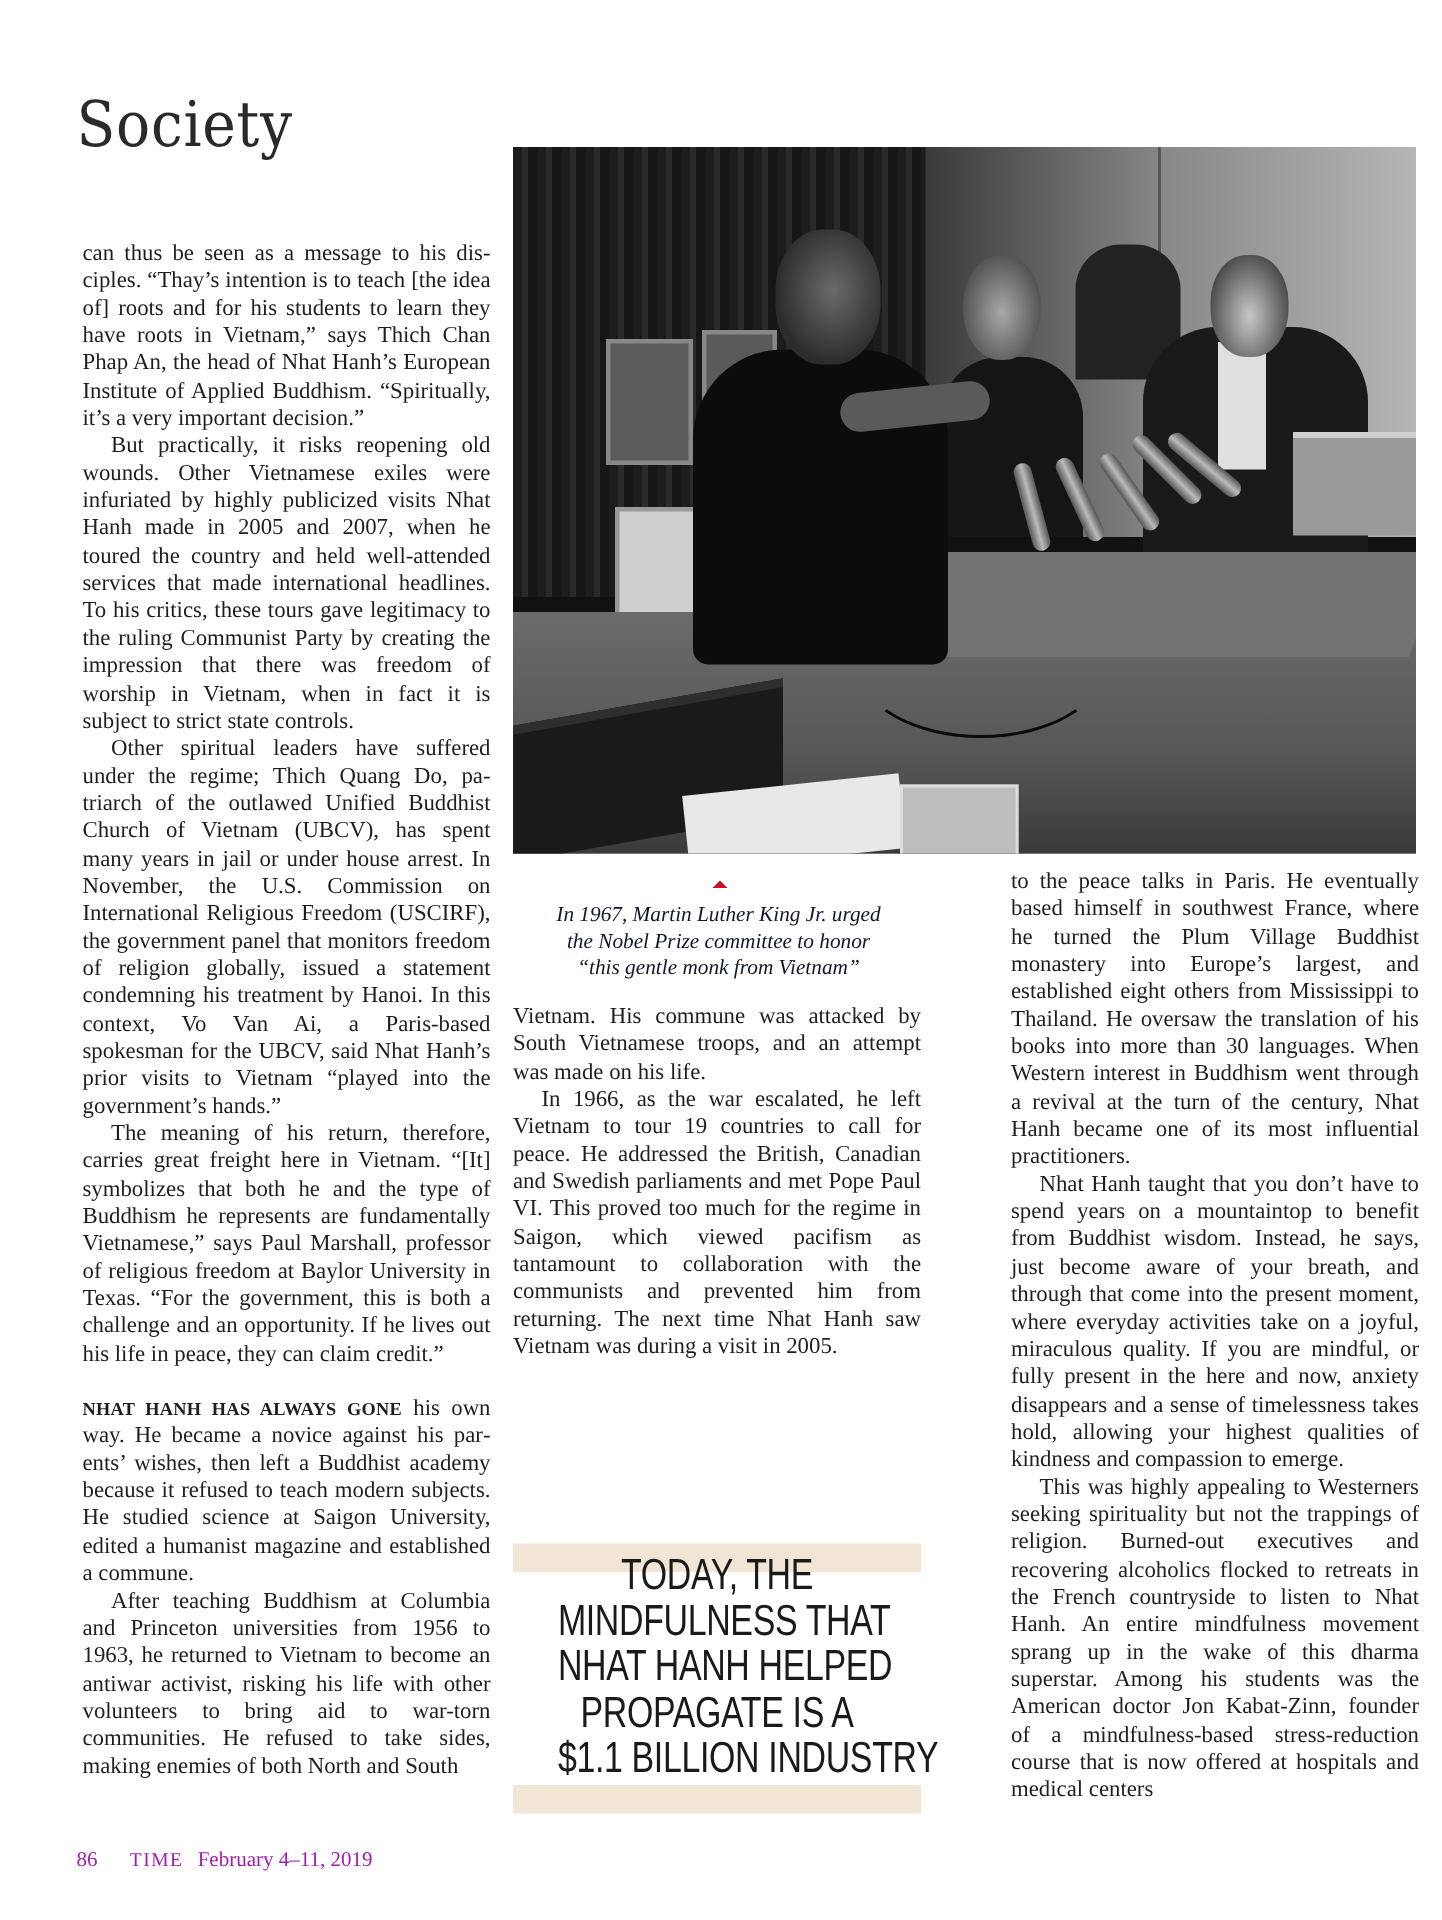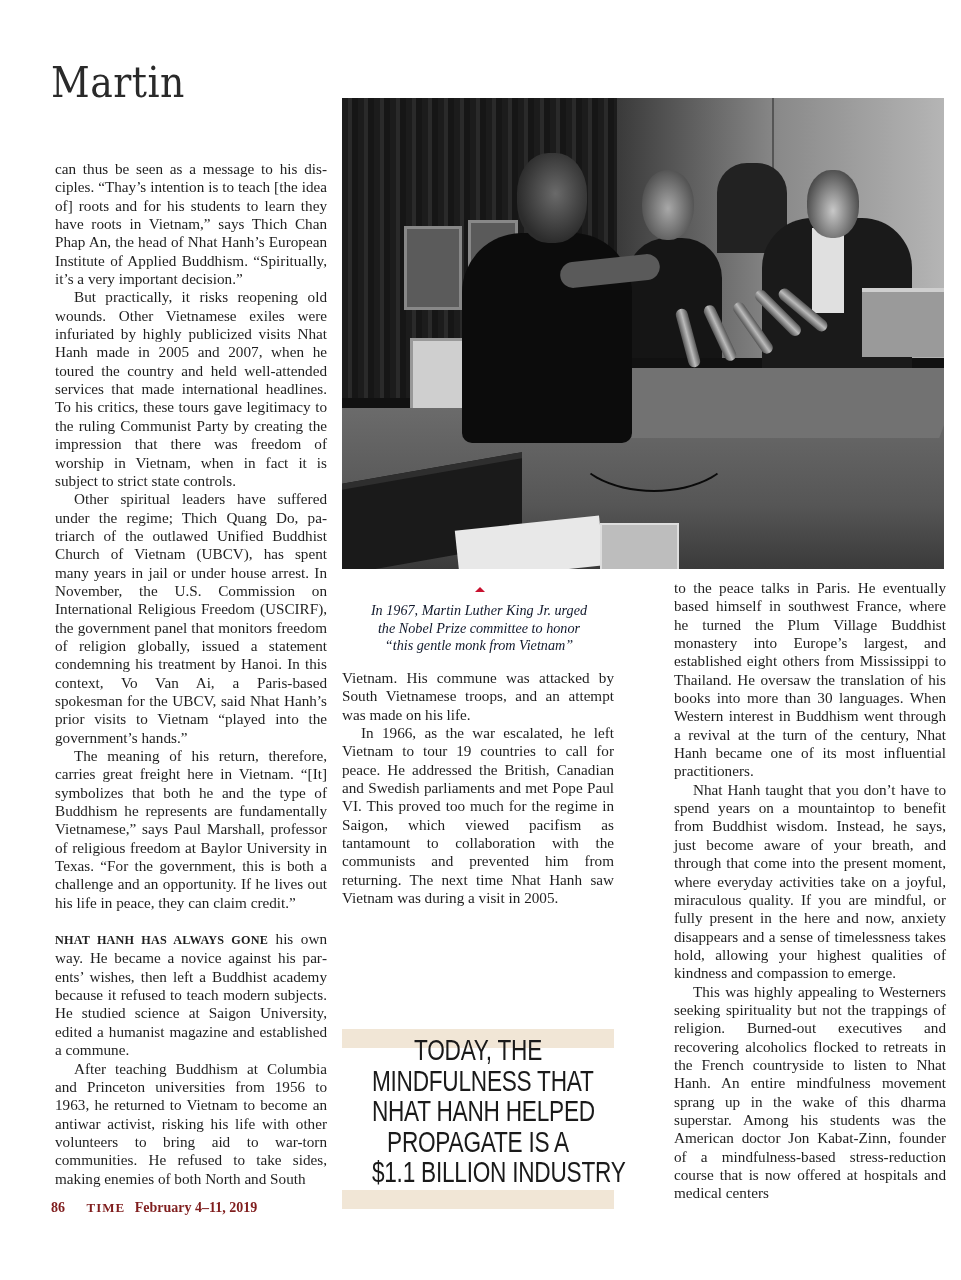--- a/index.html
+++ b/index.html
@@ -76,29 +76,29 @@
   .pullquote .band { position: absolute; left: 0; width: 272px; height: 19px; background: #f1e6d6; }
   .pullquote .band.top { top: 0; }
   .pullquote .band.bottom { top: 161px; }
   .pullquote .text {
     position: absolute; left: 0; top: 6px; width: 272px; text-align: center;
     font-family: "Liberation Sans", "DejaVu Sans", sans-serif; font-size: 29px; line-height: 30.5px;
     color: #1a1a1a; transform: scaleX(0.78); transform-origin: center top; letter-spacing: -0.3px;
   }
   .pullquote .text span { display: block; white-space: nowrap; }
   .folio {
-    position: absolute; left: 51px; top: 1200px; font-size: 14px; color: #7f1d1d; white-space: nowrap; font-weight: bold;
+    position: absolute; left: 51px; top: 1232px; font-size: 14px; color: #a21caf; white-space: nowrap;
   }
   .folio .page-num { margin-right: 18px; }
   .folio .mag { font-variant: small-caps; letter-spacing: 1px; margin-right: 6px; font-size: 13px; }
 </style>
 </head>
 <body>
 
-<h1 class="section-title">Martin</h1>
+<h1 class="section-title">Society</h1>
 
 <div class="col" id="col1">
   <p class="noindent">can thus be seen as a message to his dis­ciples. “Thay’s intention is to teach [the idea of] roots and for his students to learn they have roots in Vietnam,” says Thich Chan Phap An, the head of Nhat Hanh’s European Institute of Applied Bud­dhism. “Spiritually, it’s a very important decision.”</p>
   <p>But practically, it risks reopening old wounds. Other Vietnamese exiles were infuriated by highly publicized visits Nhat Hanh made in 2005 and 2007, when he toured the country and held well-attended services that made international headlines. To his critics, these tours gave legitimacy to the ruling Communist Party by creating the impression that there was freedom of worship in Vietnam, when in fact it is subject to strict state controls.</p>
   <p>Other spiritual leaders have suffered under the regime; Thich Quang Do, pa­triarch of the outlawed Unified Bud­dhist Church of Vietnam (UBCV), has spent many years in jail or under house arrest. In November, the U.S. Commis­sion on International Religious Freedom (USCIRF), the government panel that monitors freedom of religion globally, is­sued a statement condemning his treat­ment by Hanoi. In this context, Vo Van Ai, a Paris-based spokesman for the UBCV, said Nhat Hanh’s prior visits to Vietnam “played into the government’s hands.”</p>
   <p>The meaning of his return, therefore, carries great freight here in Vietnam. “[It] symbolizes that both he and the type of Buddhism he represents are fundamen­tally Vietnamese,” says Paul Marshall, professor of religious freedom at Baylor University in Texas. “For the government, this is both a challenge and an opportu­nity. If he lives out his life in peace, they can claim credit.”</p>
   <p class="noindent gap"><span class="lead">NHAT HANH HAS ALWAYS GONE</span><span> his own way. He became a novice against his par­ents’ wishes, then left a Buddhist acad­emy because it refused to teach modern subjects. He studied science at Saigon University, edited a humanist magazine and established a commune.</span></p>
   <p>After teaching Buddhism at Columbia and Princeton universities from 1956 to 1963, he returned to Vietnam to become an antiwar activist, risking his life with other volunteers to bring aid to war-torn communities. He refused to take sides, making enemies of both North and South</p>
 </div>
 

